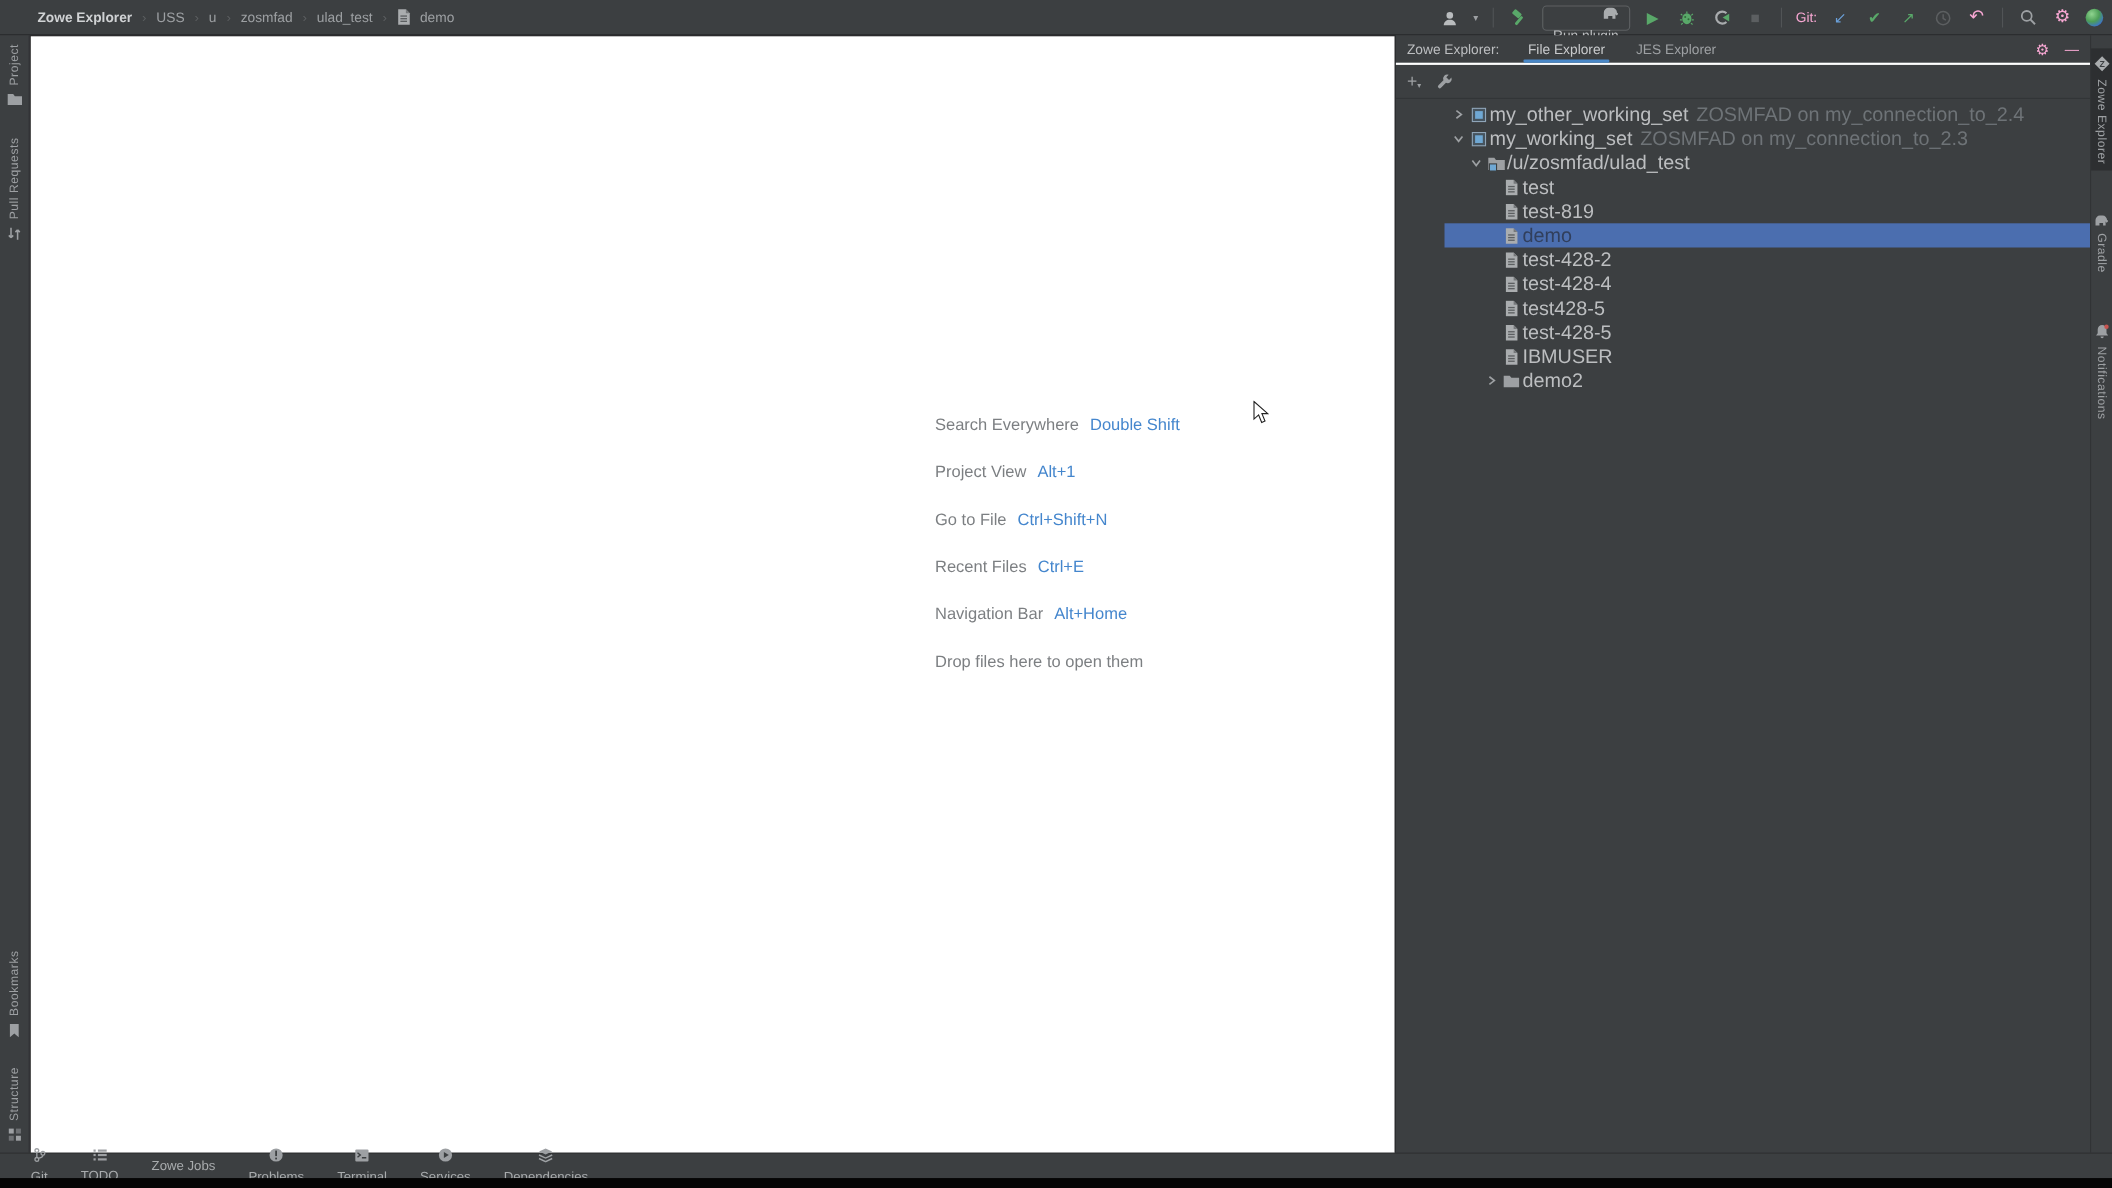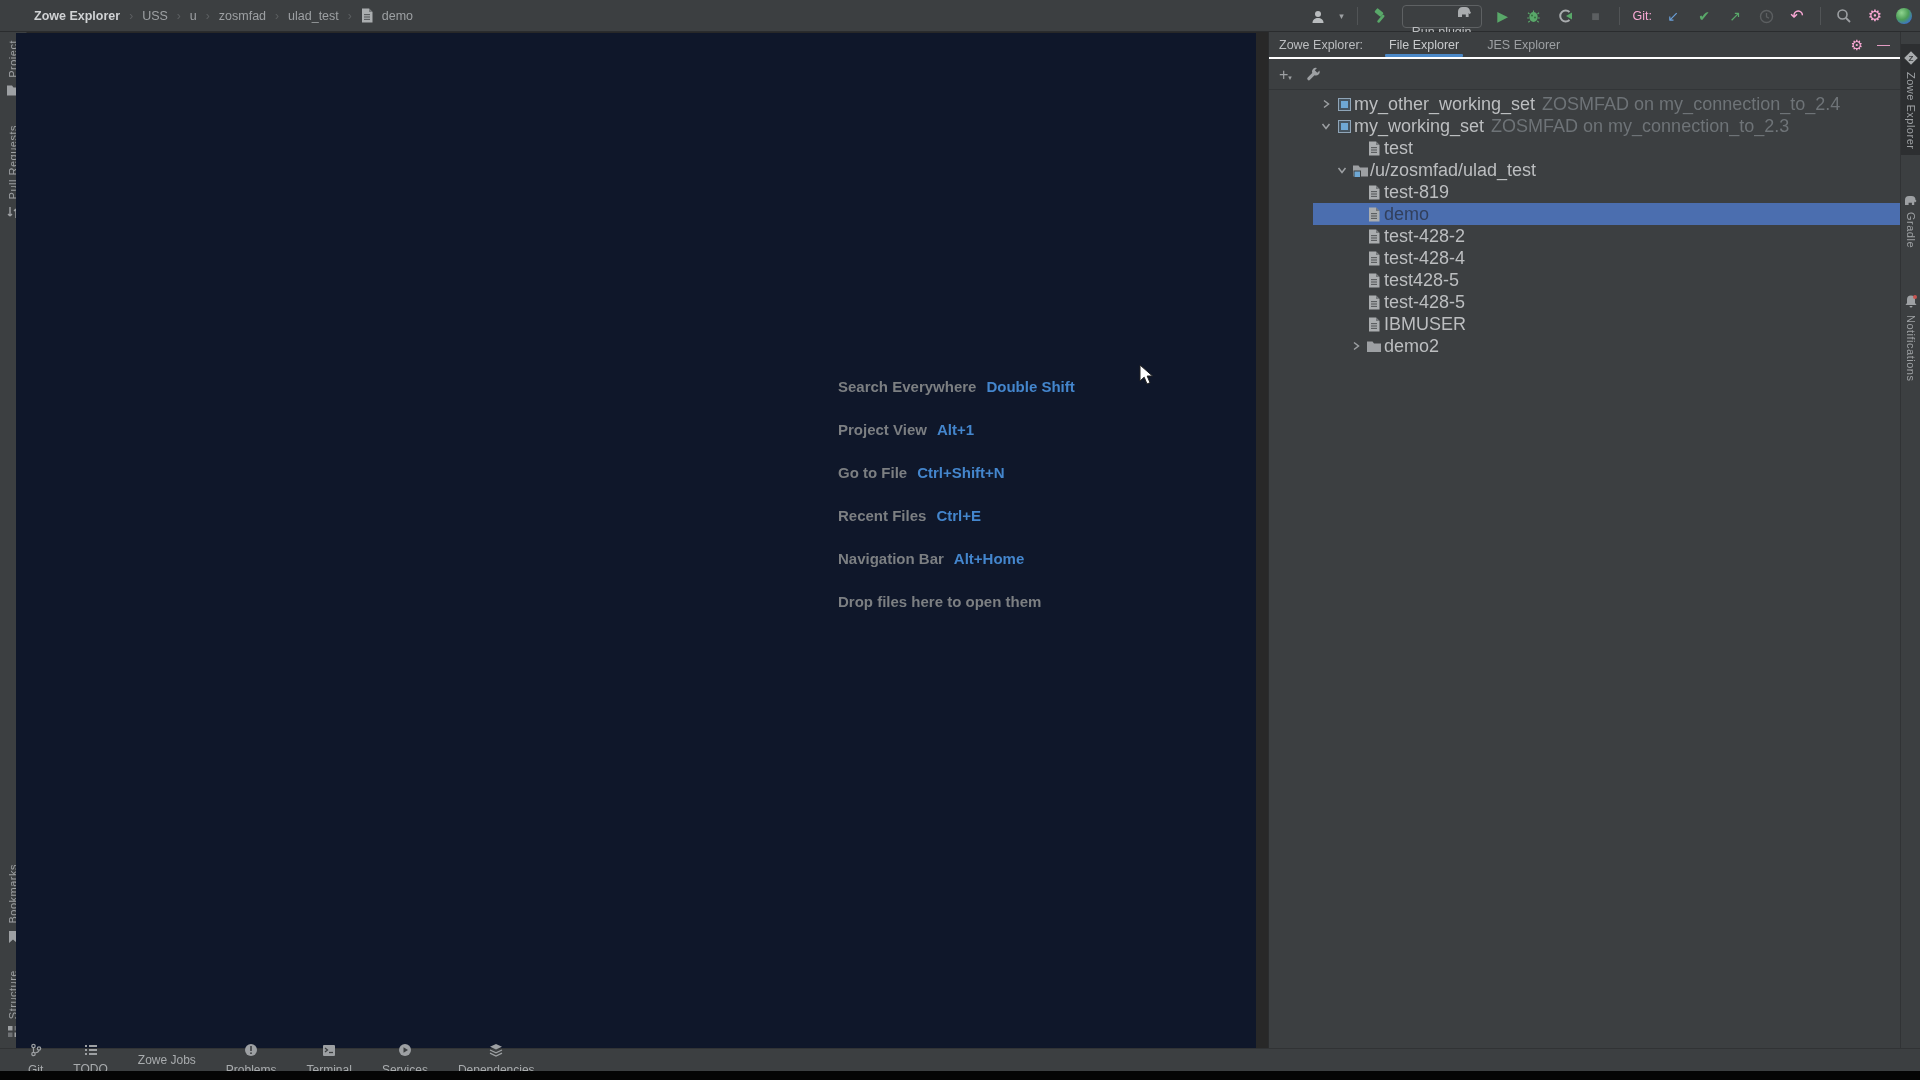--- a/index.html
+++ b/index.html
@@ -43,22 +43,22 @@
     background:#3c3f41; border-left:1px solid #313335; }
   .rightstripe-inner { position:absolute; top:12px; left:0; width:100%;
     display:flex; flex-direction:column; align-items:center; gap:34px; }
   .vtab-right { display:flex; flex-direction:column; align-items:center; gap:6px;
     padding:6px 0; width:100%; }
   .vtab-right.active { background:#2d2f31; }
   .vtab-right .vlabel { writing-mode:vertical-rl; font-size:11px; color:#9da0a3;
     letter-spacing:0.5px; }
 
   
-  .editor { position:absolute; left:16px; top:33px; width:1240px; bottom:32px;
-    background:#0f172a;font-weight:bold; }
+  .editor { position:absolute; left:28px; top:33px; width:1240px; bottom:32px;
+    background:#ffffff; }
   .hints { position:absolute; left:822px; top:332px; }
   .hint-row { height:43px; display:flex; align-items:center; gap:10px; font-size:15px; }
   .hint-label { color:#7c7f82; }
   .hint-shortcut { color:#4486cd; }
   .drop-text { color:#7c7f82; font-size:15px; height:43px; display:flex; align-items:center; }
 
   
   .zowe-panel { position:absolute; left:1268px; top:32px; width:632px; bottom:32px;
     background:#3c3f41; border-left:1px solid #2a2c2e; display:flex; flex-direction:column; }
   .panel-header { height:27px; display:flex; align-items:center; padding-left:10px;
@@ -301,46 +301,46 @@
           </span>
           <span class="slot-icon">
             <svg width="15" height="15" viewBox="0 0 15 15">
               <rect x="1.5" y="1.5" width="12" height="12" fill="#46545f" stroke="#8fa5b8"></rect>
               <rect x="4" y="4" width="7" height="7" fill="#6fa8d4"></rect>
             </svg>
           </span>
           <span>my_working_set</span>
           <span class="subtitle">ZOSMFAD on my_connection_to_2.3</span>
         </div>
-        <div class="tree-row pad2">
-          <span class="slot-chevron"></span>
-          <span class="slot-icon">
-            <svg width="12" height="15" viewBox="0 0 12 15">
-              <path d="M1 .5h7l3.5 3.5v10.5H1z" fill="#aaadaf"></path>
-              <path d="M8 .5l3.5 3.5H8z" fill="#75787a"></path>
-              <rect x="3" y="6" width="6" height="1.2" fill="#5c5f61"></rect>
-              <rect x="3" y="8.4" width="6" height="1.2" fill="#5c5f61"></rect>
-              <rect x="3" y="10.8" width="6" height="1.2" fill="#5c5f61"></rect>
-            </svg>
-          </span>
-          <span>test</span>
-        </div>
         <div class="tree-row pad1">
           <span class="slot-chevron">
             <svg width="14" height="14" viewBox="0 0 14 14">
               <path d="M3.5 5l3.5 4.5L10.5 5" fill="none" stroke="#9da0a3" stroke-width="1.5"></path>
             </svg>
           </span>
           <span class="slot-icon">
             <svg width="17" height="15" viewBox="0 0 17 15">
               <path d="M1 2.5h5.5l1.5 2H16v9H1z" fill="#9da0a3"></path>
               <rect x="2" y="8" width="6.5" height="6.5" fill="#6fa8d4" stroke="#3c3f41" stroke-width="1"></rect>
             </svg>
           </span>
           <span>/u/zosmfad/ulad_test</span>
+        </div>
+        <div class="tree-row pad2">
+          <span class="slot-chevron"></span>
+          <span class="slot-icon">
+            <svg width="12" height="15" viewBox="0 0 12 15">
+              <path d="M1 .5h7l3.5 3.5v10.5H1z" fill="#aaadaf"></path>
+              <path d="M8 .5l3.5 3.5H8z" fill="#75787a"></path>
+              <rect x="3" y="6" width="6" height="1.2" fill="#5c5f61"></rect>
+              <rect x="3" y="8.4" width="6" height="1.2" fill="#5c5f61"></rect>
+              <rect x="3" y="10.8" width="6" height="1.2" fill="#5c5f61"></rect>
+            </svg>
+          </span>
+          <span>test</span>
         </div>
         <div class="tree-row pad2">
           <span class="slot-chevron"></span>
           <span class="slot-icon">
             <svg width="12" height="15" viewBox="0 0 12 15">
               <path d="M1 .5h7l3.5 3.5v10.5H1z" fill="#aaadaf"></path>
               <path d="M8 .5l3.5 3.5H8z" fill="#75787a"></path>
               <rect x="3" y="6" width="6" height="1.2" fill="#5c5f61"></rect>
               <rect x="3" y="8.4" width="6" height="1.2" fill="#5c5f61"></rect>
               <rect x="3" y="10.8" width="6" height="1.2" fill="#5c5f61"></rect>

